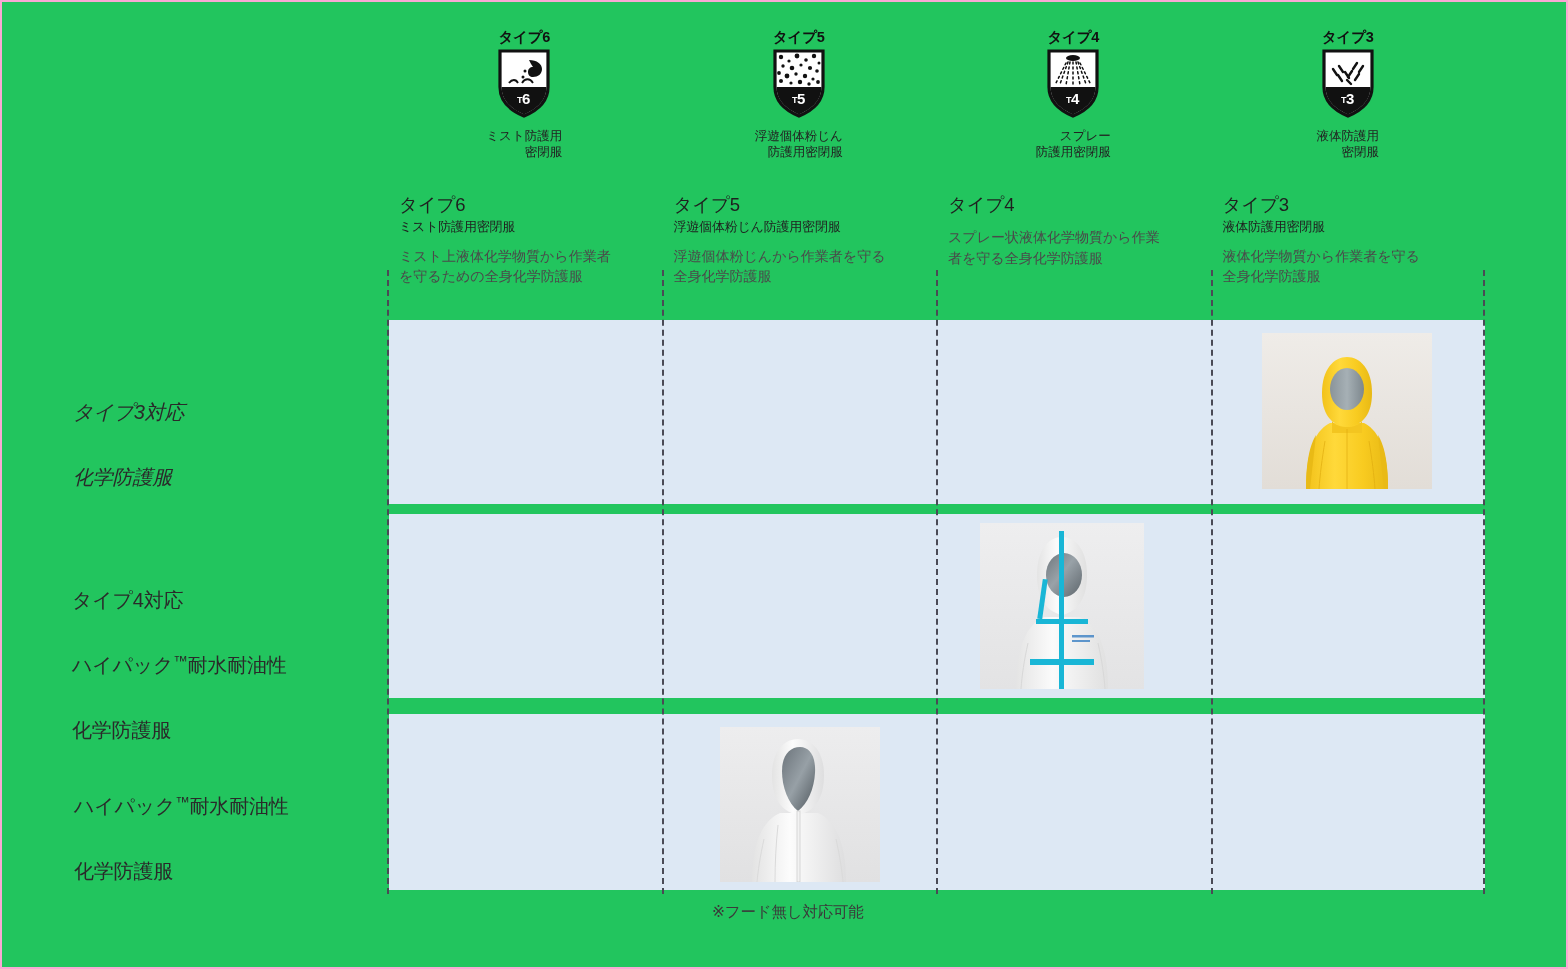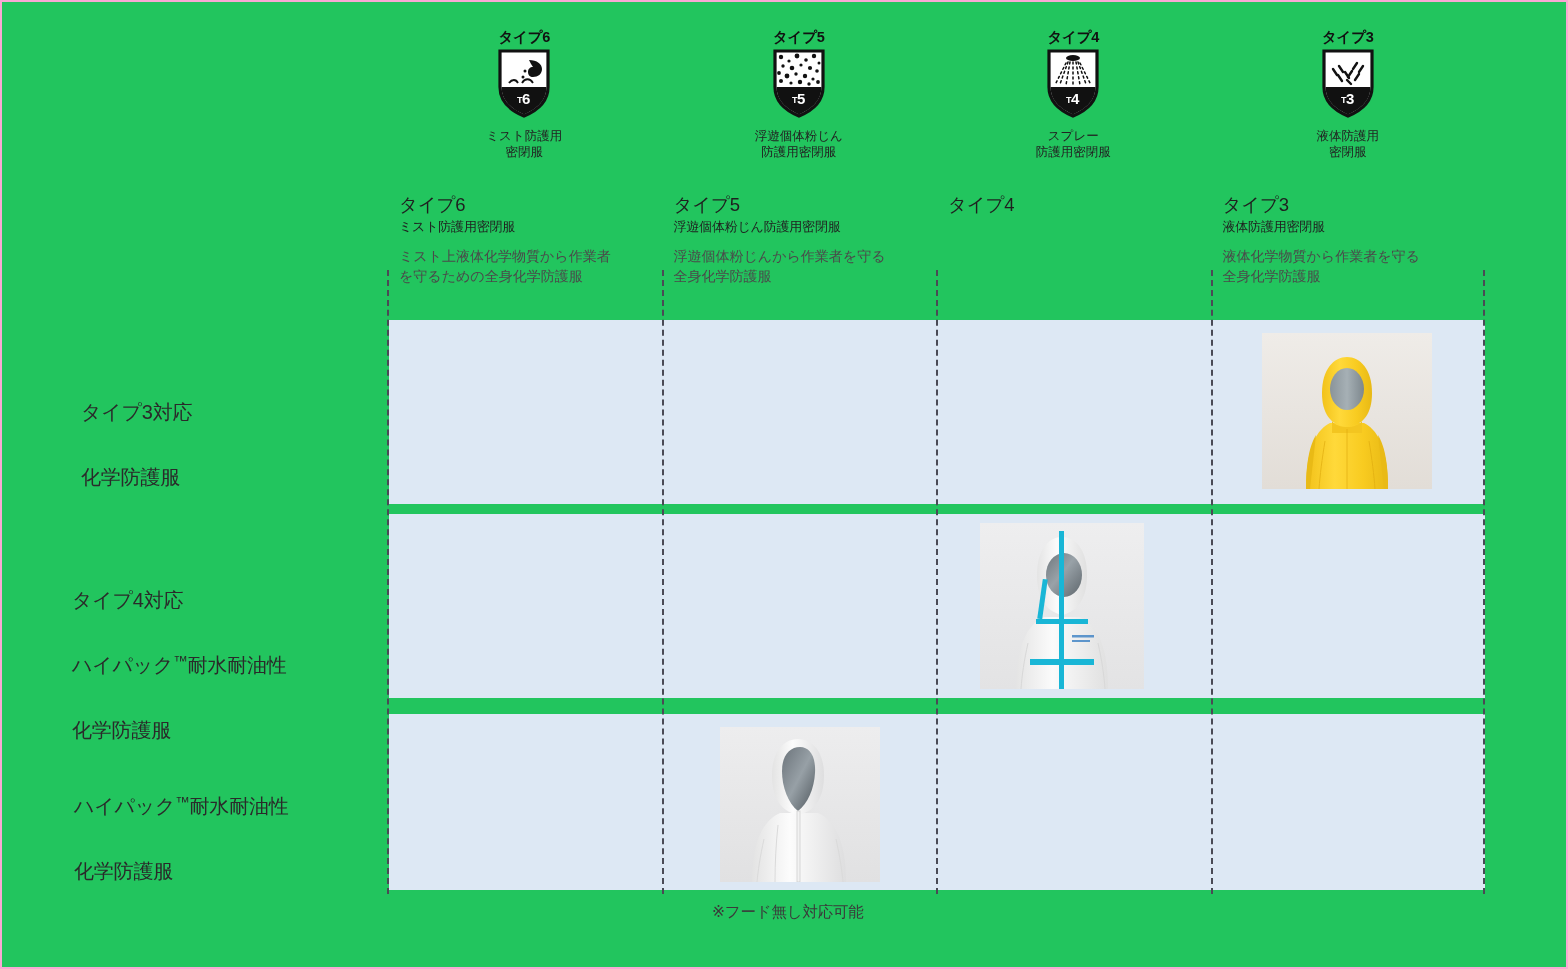--- a/index.html
+++ b/index.html
@@ -43,21 +43,21 @@
     letter-spacing: -0.3px;
     line-height: 1;
     margin-bottom: 2px;
   }
   .icon-shield { display:block; }
   .icon-caption {
     margin-top: 9px;
     font-size: 12.5px;
     line-height: 1.35;
     color: #222222;
-    text-align: center;
+    text-align: right;
     white-space: pre-line;
   }
 
   
   .grid {
     position: absolute;
     left: 385px;
     top: 190px;
     width: 1098px;
     height: 700px;
@@ -126,21 +126,21 @@
 
   
   .row-label {
     position: absolute;
     font-size: 20px;
     line-height: 1.62;
     color: #2a2a2a;
     letter-spacing: -0.2px;
     white-space: pre-line;
   }
-  .row-label.r1 { left: 79px;  top: 362px; }
+  .row-label.r1 { left: 71px;  top: 362px; font-style: italic; }
   .row-label.r2 { left: 70px;  top: 550px; }
   .row-label.r3 { left: 72px;  top: 756px; }
 
   
   .footnote {
     position: absolute;
     left: 710px;
     top: 900px;
     font-size: 15.5px;
     color: #3a3a3a;
@@ -382,20 +382,22 @@
         <div class="h-name">浮遊個体粉じん防護用密閉服</div>
         <div class="h-desc">浮遊個体粉じんから作業者を守る
 全身化学防護服</div>
       </div>
     </div>
 
     <div class="col">
       <div class="vline"></div>
       <div class="col-head">
         <div class="h-type">タイプ4</div>
+        <div class="h-desc">スプレー状液体化学物質から作業
+者を守る全身化学防護服</div>
       </div>
     </div>
 
     <div class="col last">
       <div class="vline"></div>
       <div class="vline-right"></div>
       <div class="col-head">
         <div class="h-type">タイプ3</div>
         <div class="h-name">液体防護用密閉服</div>
         <div class="h-desc">液体化学物質から作業者を守る

